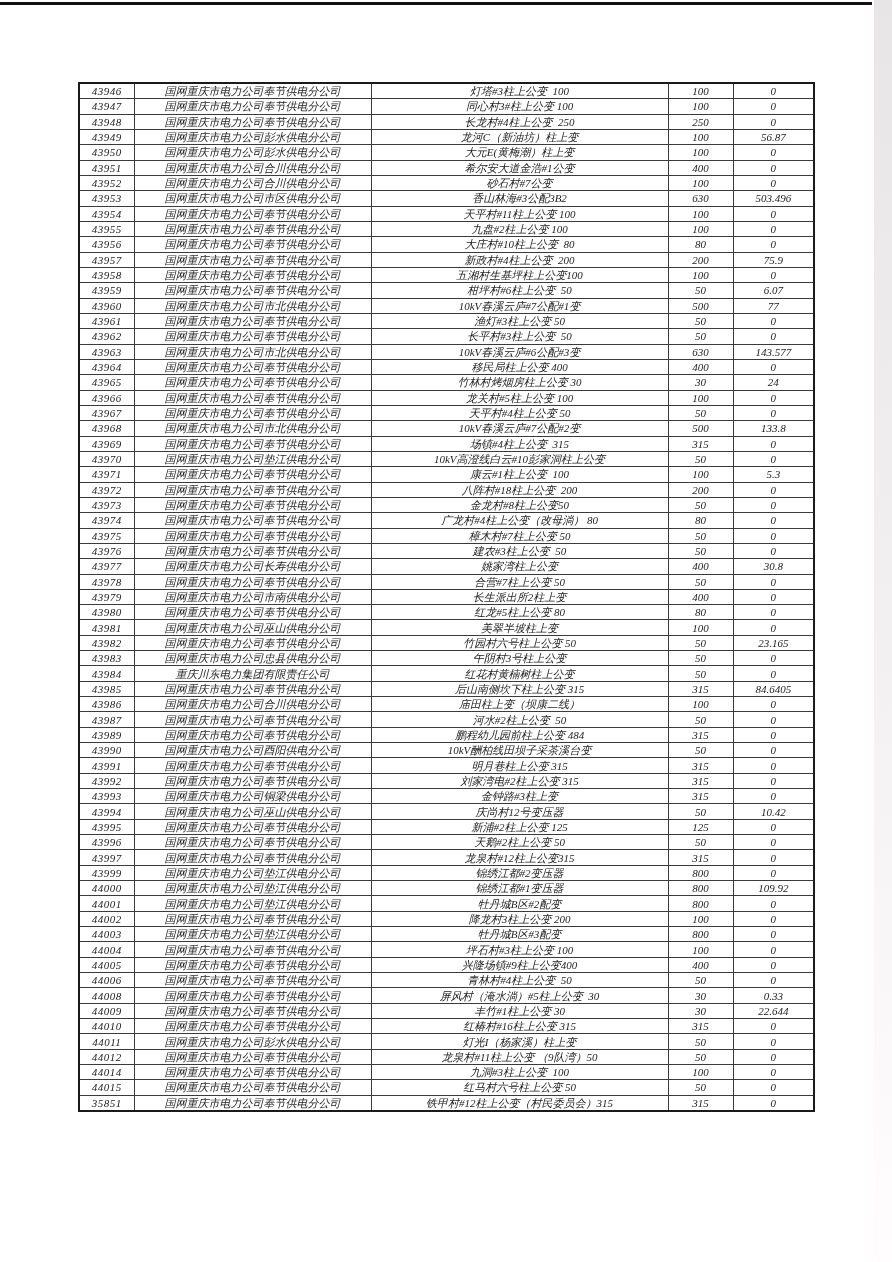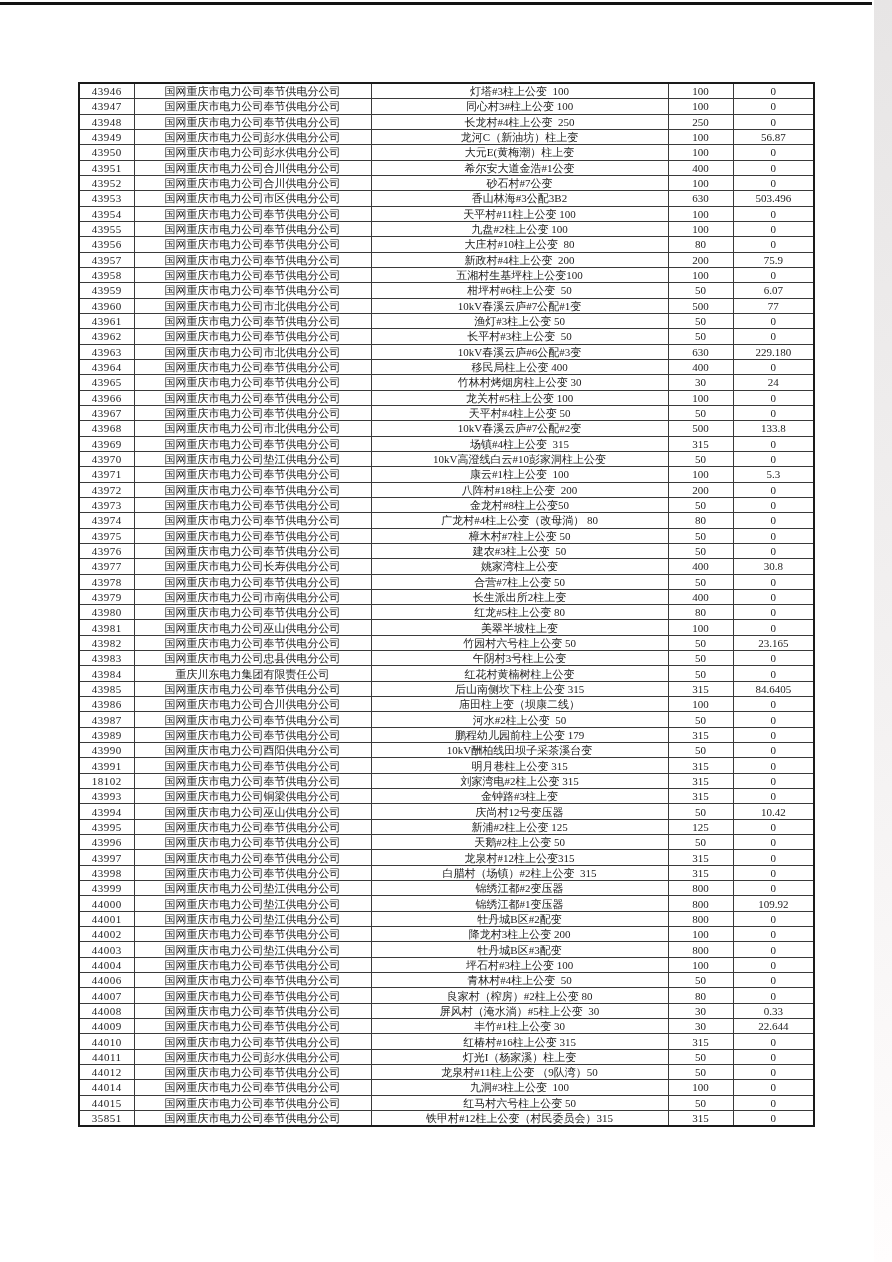--- a/index.html
+++ b/index.html
@@ -32,20 +32,21 @@
     background: linear-gradient(to bottom, #e7e5e5 0%, #f3f1f1 55%, #fffdfd 100%);
   }
   table.data-table {
     position: absolute;
     left: 78px;
     top: 82px;
     width: 735px;
     border-collapse: collapse;
     table-layout: fixed;
     border: 2px solid #1a1a1a;
+    font-style: italic;
   }
   table.data-table td {
     border: 1px solid #3a3a3a;
     height: 14.33px;
     padding: 0 1px;
     font-size: 11px;
     line-height: 14px;
     text-align: center;
     vertical-align: middle;
     overflow: hidden;
@@ -187,21 +188,21 @@
         <td class="c1">国网重庆市电力公司奉节供电分公司</td>
         <td class="c2">长平村#3柱上公变  50</td>
         <td class="c3">50</td>
         <td class="c4">0</td>
       </tr>
       <tr>
         <td class="c0">43963</td>
         <td class="c1">国网重庆市电力公司市北供电分公司</td>
         <td class="c2">10kV春溪云庐#6公配#3变</td>
         <td class="c3">630</td>
-        <td class="c4">229.180</td>
+        <td class="c4">143.577</td>
       </tr>
       <tr>
         <td class="c0">43964</td>
         <td class="c1">国网重庆市电力公司奉节供电分公司</td>
         <td class="c2">移民局柱上公变 400</td>
         <td class="c3">400</td>
         <td class="c4">0</td>
       </tr>
       <tr>
         <td class="c0">43965</td>
@@ -360,40 +361,40 @@
       <tr>
         <td class="c0">43987</td>
         <td class="c1">国网重庆市电力公司奉节供电分公司</td>
         <td class="c2">河水#2柱上公变  50</td>
         <td class="c3">50</td>
         <td class="c4">0</td>
       </tr>
       <tr>
         <td class="c0">43989</td>
         <td class="c1">国网重庆市电力公司奉节供电分公司</td>
-        <td class="c2">鹏程幼儿园前柱上公变 179</td>
+        <td class="c2">鹏程幼儿园前柱上公变 484</td>
         <td class="c3">315</td>
         <td class="c4">0</td>
       </tr>
       <tr>
         <td class="c0">43990</td>
         <td class="c1">国网重庆市电力公司酉阳供电分公司</td>
         <td class="c2">10kV酬柏线田坝子采茶溪台变</td>
         <td class="c3">50</td>
         <td class="c4">0</td>
       </tr>
       <tr>
         <td class="c0">43991</td>
         <td class="c1">国网重庆市电力公司奉节供电分公司</td>
         <td class="c2">明月巷柱上公变 315</td>
         <td class="c3">315</td>
         <td class="c4">0</td>
       </tr>
       <tr>
-        <td class="c0">18102</td>
+        <td class="c0">43992</td>
         <td class="c1">国网重庆市电力公司奉节供电分公司</td>
         <td class="c2">刘家湾电#2柱上公变 315</td>
         <td class="c3">315</td>
         <td class="c4">0</td>
       </tr>
       <tr>
         <td class="c0">43993</td>
         <td class="c1">国网重庆市电力公司铜梁供电分公司</td>
         <td class="c2">金钟路#3柱上变</td>
         <td class="c3">315</td>
@@ -417,27 +418,20 @@
         <td class="c0">43996</td>
         <td class="c1">国网重庆市电力公司奉节供电分公司</td>
         <td class="c2">天鹅#2柱上公变 50</td>
         <td class="c3">50</td>
         <td class="c4">0</td>
       </tr>
       <tr>
         <td class="c0">43997</td>
         <td class="c1">国网重庆市电力公司奉节供电分公司</td>
         <td class="c2">龙泉村#12柱上公变315</td>
-        <td class="c3">315</td>
-        <td class="c4">0</td>
-      </tr>
-      <tr>
-        <td class="c0">43998</td>
-        <td class="c1">国网重庆市电力公司奉节供电分公司</td>
-        <td class="c2">白腊村（场镇）#2柱上公变  315</td>
         <td class="c3">315</td>
         <td class="c4">0</td>
       </tr>
       <tr>
         <td class="c0">43999</td>
         <td class="c1">国网重庆市电力公司垫江供电分公司</td>
         <td class="c2">锦绣江都#2变压器</td>
         <td class="c3">800</td>
         <td class="c4">0</td>
       </tr>
@@ -470,31 +464,31 @@
         <td class="c4">0</td>
       </tr>
       <tr>
         <td class="c0">44004</td>
         <td class="c1">国网重庆市电力公司奉节供电分公司</td>
         <td class="c2">坪石村#3柱上公变 100</td>
         <td class="c3">100</td>
         <td class="c4">0</td>
       </tr>
       <tr>
+        <td class="c0">44005</td>
+        <td class="c1">国网重庆市电力公司奉节供电分公司</td>
+        <td class="c2">兴隆场镇#9柱上公变400</td>
+        <td class="c3">400</td>
+        <td class="c4">0</td>
+      </tr>
+      <tr>
         <td class="c0">44006</td>
         <td class="c1">国网重庆市电力公司奉节供电分公司</td>
         <td class="c2">青林村#4柱上公变  50</td>
         <td class="c3">50</td>
-        <td class="c4">0</td>
-      </tr>
-      <tr>
-        <td class="c0">44007</td>
-        <td class="c1">国网重庆市电力公司奉节供电分公司</td>
-        <td class="c2">良家村（榨房）#2柱上公变 80</td>
-        <td class="c3">80</td>
         <td class="c4">0</td>
       </tr>
       <tr>
         <td class="c0">44008</td>
         <td class="c1">国网重庆市电力公司奉节供电分公司</td>
         <td class="c2">屏风村（淹水淌）#5柱上公变  30</td>
         <td class="c3">30</td>
         <td class="c4">0.33</td>
       </tr>
       <tr>

